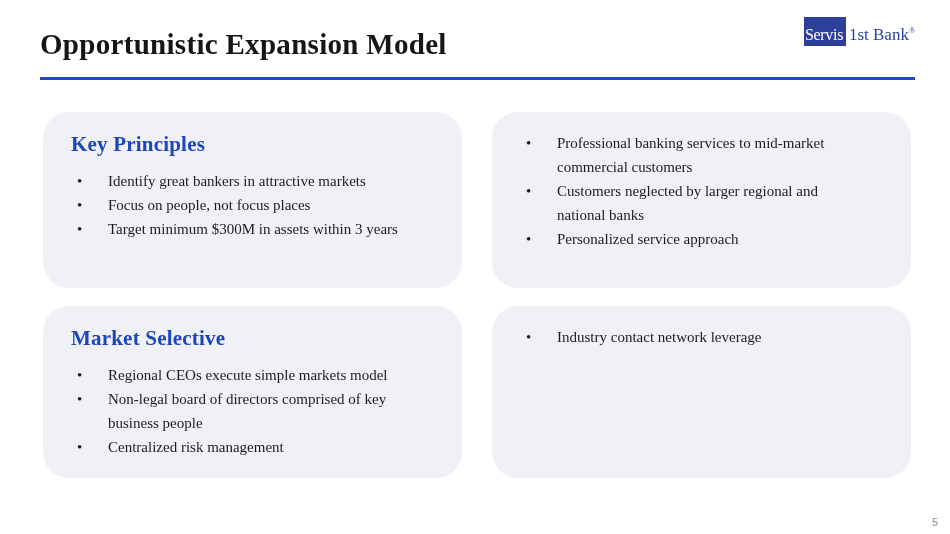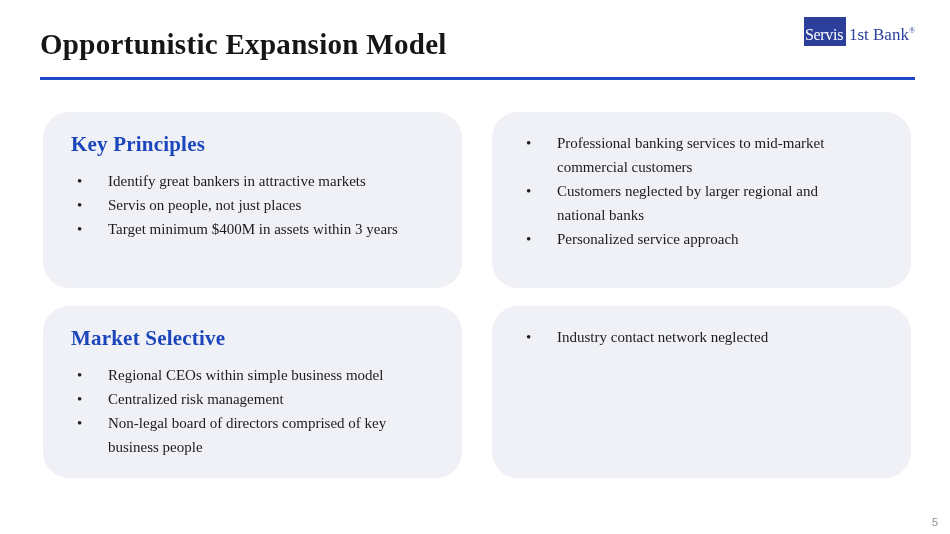--- a/index.html
+++ b/index.html
@@ -109,45 +109,45 @@
   </div>
 
   <div class="rule"></div>
 
   <main class="grid">
 
     <section class="card">
       <h2 class="card-title">Key Principles</h2>
       <ul class="bullets">
         <li>Identify great bankers in attractive markets</li>
-        <li>Servis on people, not just places</li>
-        <li>Target minimum $400M in assets within 3 years</li>
+        <li>Focus on people, not focus places</li>
+        <li>Target minimum $300M in assets within 3 years</li>
       </ul>
     </section>
 
     <section class="card">
       <ul class="bullets">
         <li>Professional banking services to mid-market commercial customers</li>
         <li>Customers neglected by larger regional and national banks</li>
         <li>Personalized service approach</li>
       </ul>
     </section>
 
     <section class="card">
       <h2 class="card-title">Market Selective</h2>
       <ul class="bullets">
-        <li>Regional CEOs within simple business model</li>
+        <li>Regional CEOs execute simple markets model</li>
+        <li>Non-legal board of directors comprised of key business people</li>
         <li>Centralized risk management</li>
-        <li>Non-legal board of directors comprised of key business people</li>
       </ul>
     </section>
 
     <section class="card">
       <ul class="bullets">
-        <li>Industry contact network neglected</li>
+        <li>Industry contact network leverage</li>
       </ul>
     </section>
 
   </main>
 
   <div class="page-num">5</div>
 
 </div>
 
 </body></html>

